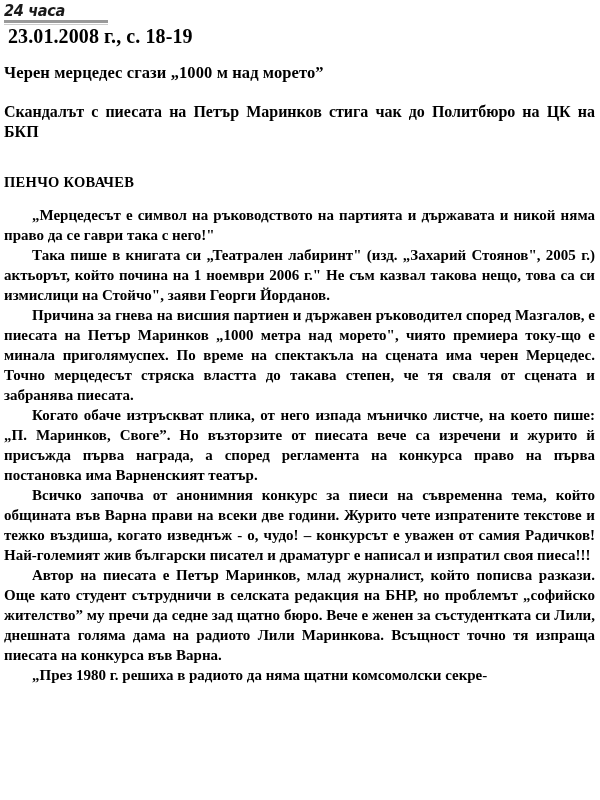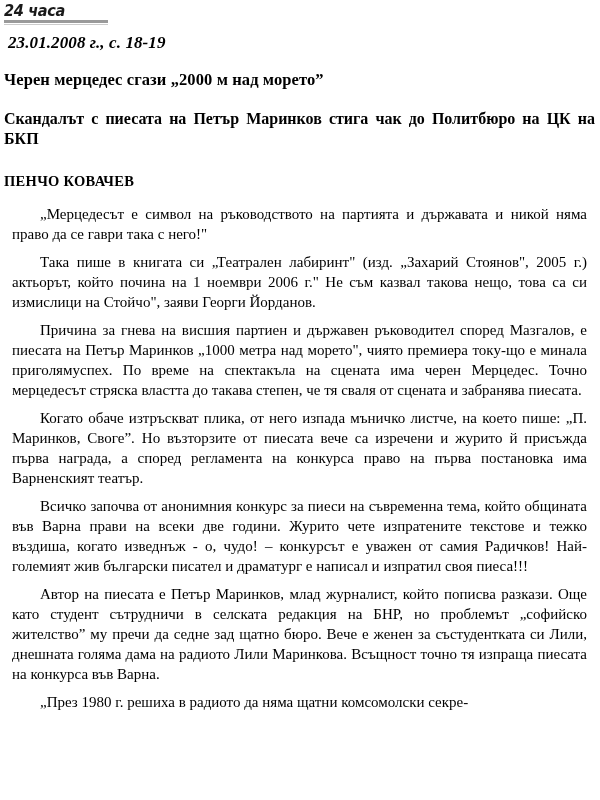--- a/index.html
+++ b/index.html
@@ -52,25 +52,24 @@
   .logo-rule2 {
     display: block;
     width: 104px;
     height: 1px;
     background: #cccccc;
     margin-top: 1px;
   }
   .dateline {
     font-family: "Liberation Serif", serif;
     font-weight: bold;
-    font-size: 17px;
+    font-size: 20px;
     line-height: 16px;
-    margin: 10px 0 0 4px;
+    margin: 3px 0 0 4px;
     letter-spacing: 0.1px;
-    font-style: italic;
   }
 
   
   .headline {
     font-family: "Liberation Serif", serif;
     font-weight: bold;
     font-size: 16.5px;
     line-height: 19px;
     margin: 19px 6px 0 4px;
     letter-spacing: 0.1px;
@@ -81,56 +80,57 @@
     font-size: 16px;
     line-height: 20px;
     margin: 20px 5px 0 4px;
     text-align: justify;
   }
   .byline {
     font-family: "Liberation Serif", serif;
     font-weight: bold;
     font-size: 14.5px;
     line-height: 17px;
-    margin: 24px 0 0 4px;
+    margin: 32px 0 0 4px;
     letter-spacing: 0.3px;
   }
 
   
   .body-copy {
     margin: 14px 5px 0 4px;
   }
   .para {
     font-family: "Liberation Serif", serif;
     font-size: 15px;
     line-height: 20px;
     text-align: justify;
     text-indent: 28px;
-    margin: 8px;
+    margin: 0;
     hyphens: none;
+    font-weight: bold;
   }
   .para.last {
     text-align: left;
   }
 </style>
 </head>
 <body>
 
 <div class="page">
 
   <div class="masthead">
     <span class="logo-wrap">
       <span class="logo">24 часа</span>
       <span class="logo-rule"></span>
       <span class="logo-rule2"></span>
     </span>
     <div class="dateline">23.01.2008 г., с. 18-19</div>
   </div>
 
-  <h1 class="headline">Черен мерцедес сгази „2000 м над морето”</h1>
+  <h1 class="headline">Черен мерцедес сгази „1000 м над морето”</h1>
 
   <h2 class="subhead">Скандалът с пиесата на Петър Маринков стига чак до Политбюро на ЦК на БКП</h2>
 
   <div class="byline">ПЕНЧО КОВАЧЕВ</div>
 
   <div class="body-copy">
     <p class="para">„Мерцедесът е символ на ръководството на партията и държавата и никой няма право да се гаври така с него!"</p>
     <p class="para">Така пише в книгата си „Театрален лабиринт" (изд. „Захарий Стоянов", 2005 г.) актьорът, който почина на 1 ноември 2006 г." Не съм казвал такова нещо, това са си измислици на Стойчо", заяви Георги Йорданов.</p>
     <p class="para">Причина за гнева на висшия партиен и държавен ръководител според Мазгалов, е пиесата на Петър Маринков „1000 метра над морето", чиято премиера току-що е минала приголямуспех. По време на спектакъла на сцената има черен Мерцедес. Точно мерцедесът стряска властта до такава степен, че тя сваля от сцената и забранява пиесата.</p>
     <p class="para">Когато обаче изтръскват плика, от него изпада мъничко листче, на което пише: „П. Маринков, Своге”. Но възторзите от пиесата вече са изречени и журито й присъжда първа награда, а според регламента на конкурса право на първа постановка има Варненският театър.</p>

